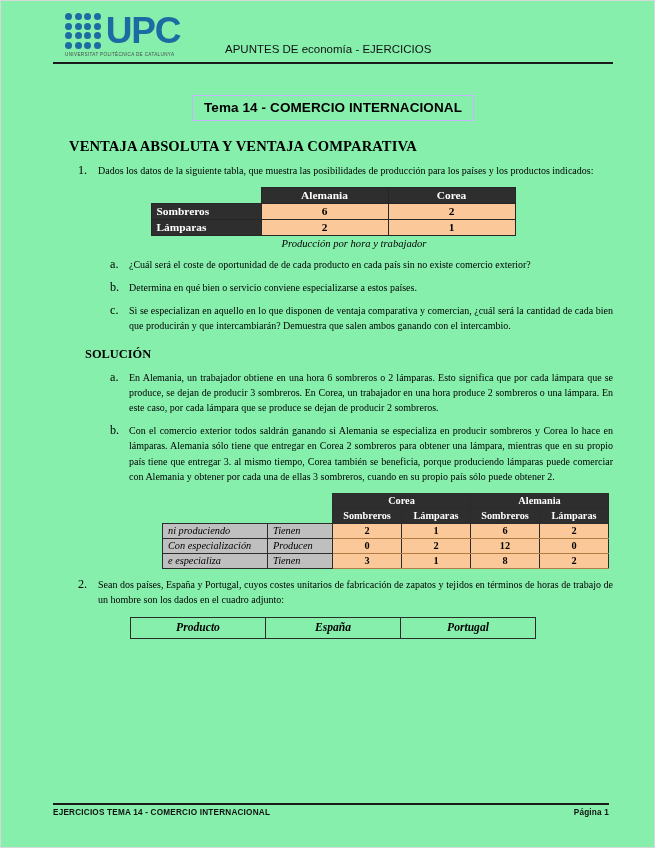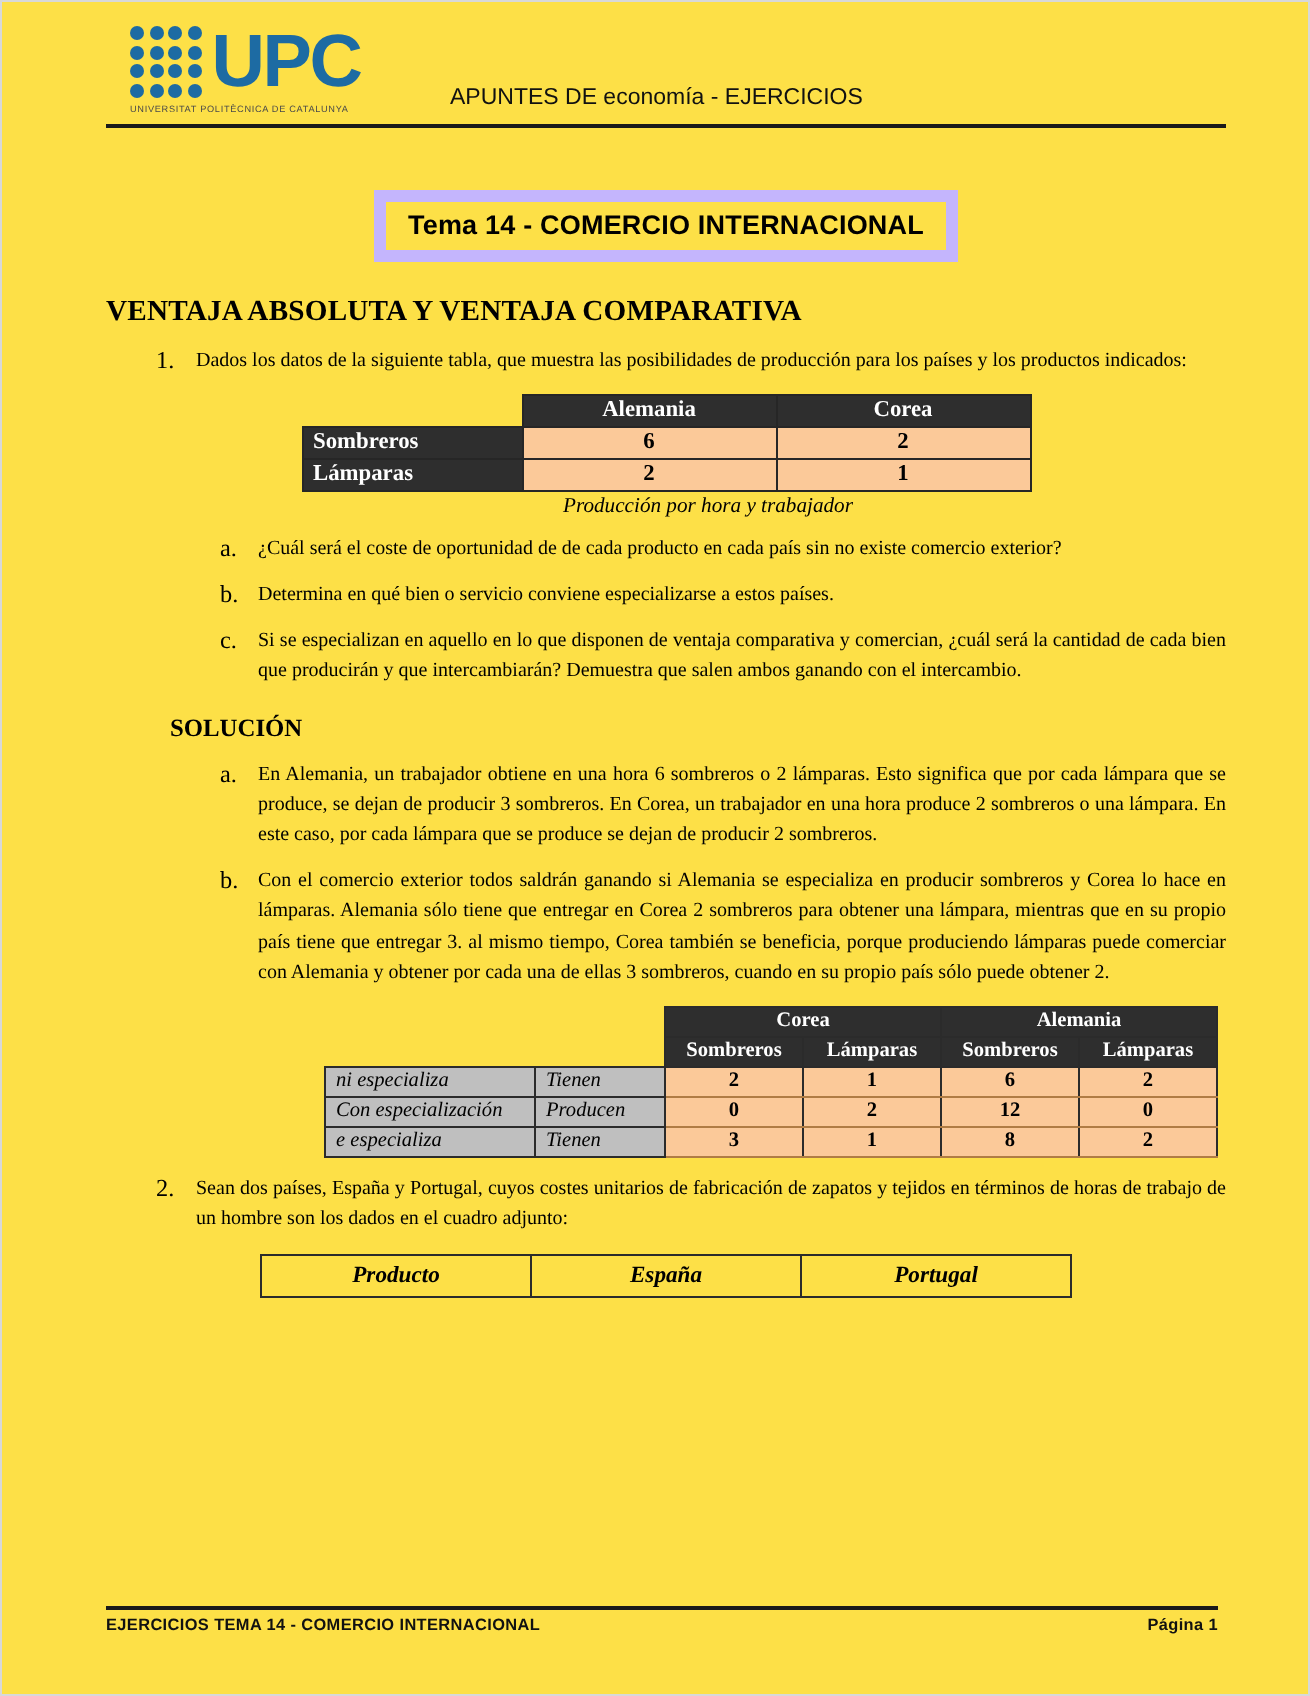--- a/index.html
+++ b/index.html
@@ -13,21 +13,21 @@
     font-family: "Liberation Serif", "DejaVu Serif", serif;
     color: #000;
     position: relative;
     overflow: hidden;
   }
   .page {
     position: absolute;
     left: 0; top: 0;
     width: 655px;
     height: 848px;
-    background: #fde047;
+    background: #86efac;
     border: 1px solid #d8d8d8;
     box-sizing: border-box;
   }
   .content {
     position: absolute;
     left: 52px;
     top: 0;
     width: 560px;
   }
 
@@ -94,33 +94,33 @@
     border-top: 2.2px solid #1a1a1a;
   }
 
   
   .title-wrap {
     text-align: center;
     margin-top: 20px;
   }
   .title-box {
     display: inline-block;
-    border: 6px solid #c4b5fd;
+    border: 1px solid #c4b5fd;
     padding: 4px 11px 5px 11px;
     font-family: "Liberation Sans", sans-serif;
     font-weight: bold;
     font-size: 13.5px;
     letter-spacing: 0.1px;
   }
 
   
   h2.section {
     font-size: 14.6px;
     font-weight: bold;
-    margin: 17px 0 0 0;
+    margin: 17px 0 0 16px;
     letter-spacing: 0.1px;
   }
   h3.sub {
     font-size: 12.4px;
     font-weight: bold;
     margin: 13px 0 0 32px;
   }
   .item {
     display: flex;
     margin-top: 8px;
@@ -375,21 +375,21 @@
         <tr>
           <th class="blank"></th>
           <th class="blank"></th>
           <th class="dark">Sombreros</th>
           <th class="dark">Lámparas</th>
           <th class="dark">Sombreros</th>
           <th class="dark">Lámparas</th>
         </tr>
 
         <tr>
-          <td class="lbl">ni especializa</td>
+          <td class="lbl">ni produciendo</td>
           <td class="sub">Tienen</td>
           <td class="val">2</td>
           <td class="val">1</td>
           <td class="val">6</td>
           <td class="val">2</td>
         </tr>
 
         <tr>
           <td class="lbl">Con especialización</td>
           <td class="sub">Producen</td>

